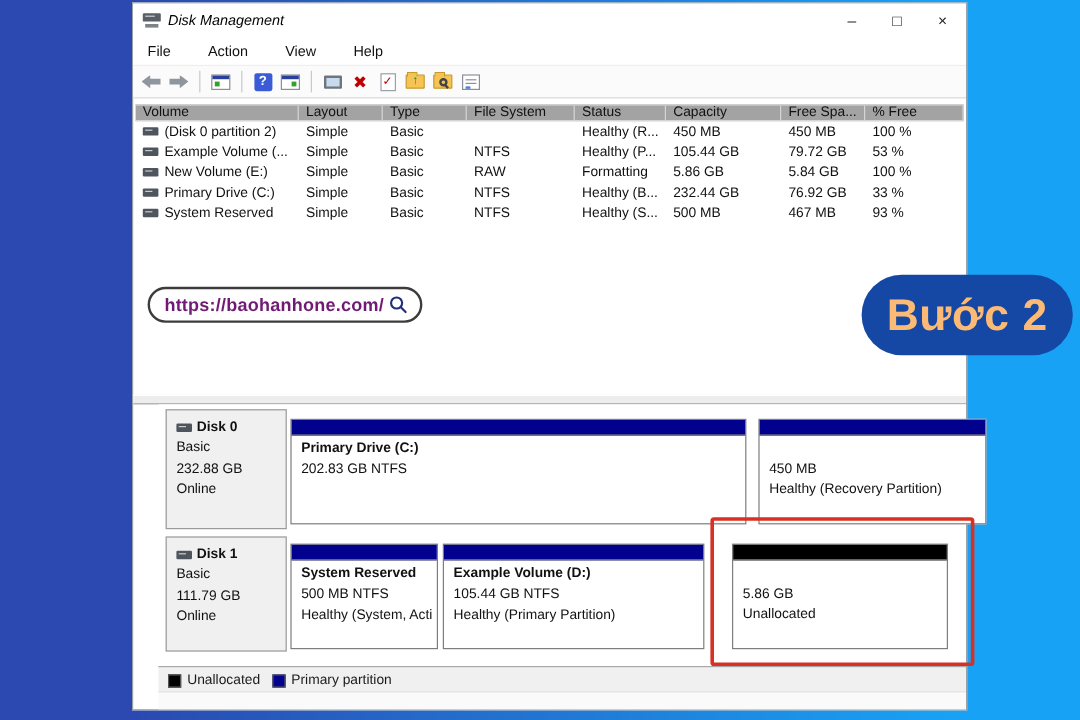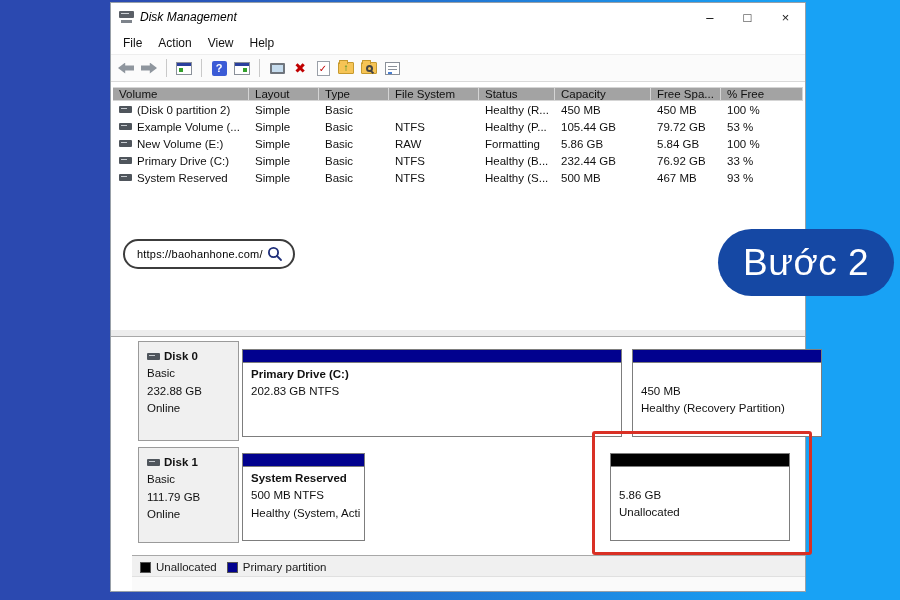--- a/index.html
+++ b/index.html
@@ -20,21 +20,21 @@
   }
   .titlebar { height:28px; display:flex; align-items:center; padding:0 6px; background:#fff;font-style:italic; }
   .title-icon { width:15px; height:12px; position:relative; margin:0 6px 0 2px; }
   .title-icon .t1 { position:absolute; left:0; top:0; width:15px; height:7px; background:#5a5f66; border-radius:1px; }
   .title-icon .t1:after { content:""; position:absolute; left:2px; top:2px; width:8px; height:1px; background:#cfd3d8; }
   .title-icon .t2 { position:absolute; left:2px; bottom:0; width:11px; height:3px; background:#7d838b; }
   .title-text { font-size:12px; color:#000; }
   .win-controls { margin-left:auto; display:flex; align-items:center; gap:30px; padding-right:10px; color:#222; }
   .win-controls span { font-size:13px; line-height:1; cursor:default; }
 
-  .menubar { height:24px; display:flex; align-items:center; padding:0 4px; background:#fff; border-bottom:1px solid #eee; }
+  .menubar { height:24px; display:flex; align-items:center; padding:0 4px; background:#fff; border-bottom:1px solid #eee;gap:15px; }
   .menu-item { padding:3px 8px; font-size:12px; color:#111; }
 
   .toolbar { height:27px; display:flex; align-items:center; gap:5px; padding:0 6px; background:#fbfbfb; border-bottom:1px solid #d9d9d9; }
   .tsep { width:1px; height:18px; background:#c9c9c9; margin:0 3px; }
   .ticon { width:18px; height:18px; display:flex; align-items:center; justify-content:center; position:relative; }
   .arrow { width:16px; height:11px; background:#8f969e; }
   .arrow.back    { clip-path:polygon(0 50%, 45% 0, 45% 28%, 100% 28%, 100% 72%, 45% 72%, 45% 100%); }
   .arrow.forward { clip-path:polygon(100% 50%, 55% 0, 55% 28%, 0 28%, 0 72%, 55% 72%, 55% 100%); }
   .mini-table { width:16px; height:13px; background:#fff; border:1px solid #8a9099; position:relative; }
   .mini-table:before { content:""; position:absolute; left:0; top:0; right:0; height:3px; background:#2a3f9d; }
@@ -68,21 +68,21 @@
   .c-free { width:70px; }
   .c-pct { flex:1; }
   .vol-icon { width:13px; height:7px; background:#4f555c; border-radius:1px; margin-right:5px; flex:none; position:relative; }
   .vol-icon:after { content:""; position:absolute; left:2px; top:2px; width:6px; height:1px; background:#c8ccd1; }
 
   
   .url-pill {
     position:absolute; left:12px; top:236px; height:30px; display:inline-flex; align-items:center;
     border:2px solid #3c3c3c; border-radius:16px; padding:0 10px 0 12px; background:#fff;
   }
-  .url-text { font-size:11px; font-weight:normal; color:#000000; letter-spacing:.2px; }
+  .url-text { font-size:15px; font-weight:bold; color:#701a75; letter-spacing:.2px; }
   .url-mag { margin-left:4px; }
 
   
   .splitter { position:absolute; left:0; right:0; top:326px; height:8px; background:#ededed; border-top:1px solid #fff; border-bottom:1px solid #a8a8a8; }
 
   
   .gpane { position:absolute; left:0; right:0; top:334px; bottom:0; background:#fff;margin-left:21px; }
   .disk-row { position:absolute; left:6px; width:684px; display:flex; }
   .disk-row.d0 { top:4px;  height:100px; }
   .disk-row.d1 { top:110px; height:96px; }
@@ -118,21 +118,21 @@
   .status-strip { position:absolute; left:0; right:0; bottom:0; height:15px; background:#fafafa; border-top:1px solid #e0e0e0; }
 
   
   .highlight-box { position:absolute; left:460px; top:94px; width:220px; height:124px; border:3px solid #d93025; border-radius:3px; z-index:6; pointer-events:none; }
 
   
   .step-badge {
     position:absolute; left:718px; top:229px; width:176px; height:67px; z-index:10;
     background:#1548a4; border-radius:34px; display:flex; align-items:center; justify-content:center;
   }
-  .step-badge span { color:#ffffff; font-weight:normal; font-size:37px; letter-spacing:.5px; }
+  .step-badge span { color:#fdba74; font-weight:bold; font-size:37px; letter-spacing:.5px; }
 </style>
 </head>
 <body>
 
 <div class="stage">
 
   <div class="window">
 
     <div class="titlebar">
       <span class="title-icon">
@@ -331,20 +331,28 @@
         </div>
         <div class="part-area">
           <div class="pbox p-sysres">
             <div class="stripe navy"></div>
             <div class="pbody">
               <b class="p-title">System Reserved</b>
               <span style="display:block">500 MB NTFS</span>
               <span style="display:block">Healthy (System, Acti</span>
             </div>
           </div>
+          <div class="pbox p-d">
+            <div class="stripe navy"></div>
+            <div class="pbody">
+              <b class="p-title">Example Volume  (D:)</b>
+              <span style="display:block">105.44 GB NTFS</span>
+              <span style="display:block">Healthy (Primary Partition)</span>
+            </div>
+          </div>
           <div class="pbox p-unalloc">
             <div class="stripe black"></div>
             <div class="pbody">
               <b class="p-title"></b>
               <span style="display:block">5.86 GB</span>
               <span style="display:block">Unallocated</span>
             </div>
           </div>
         </div>
       </div>

